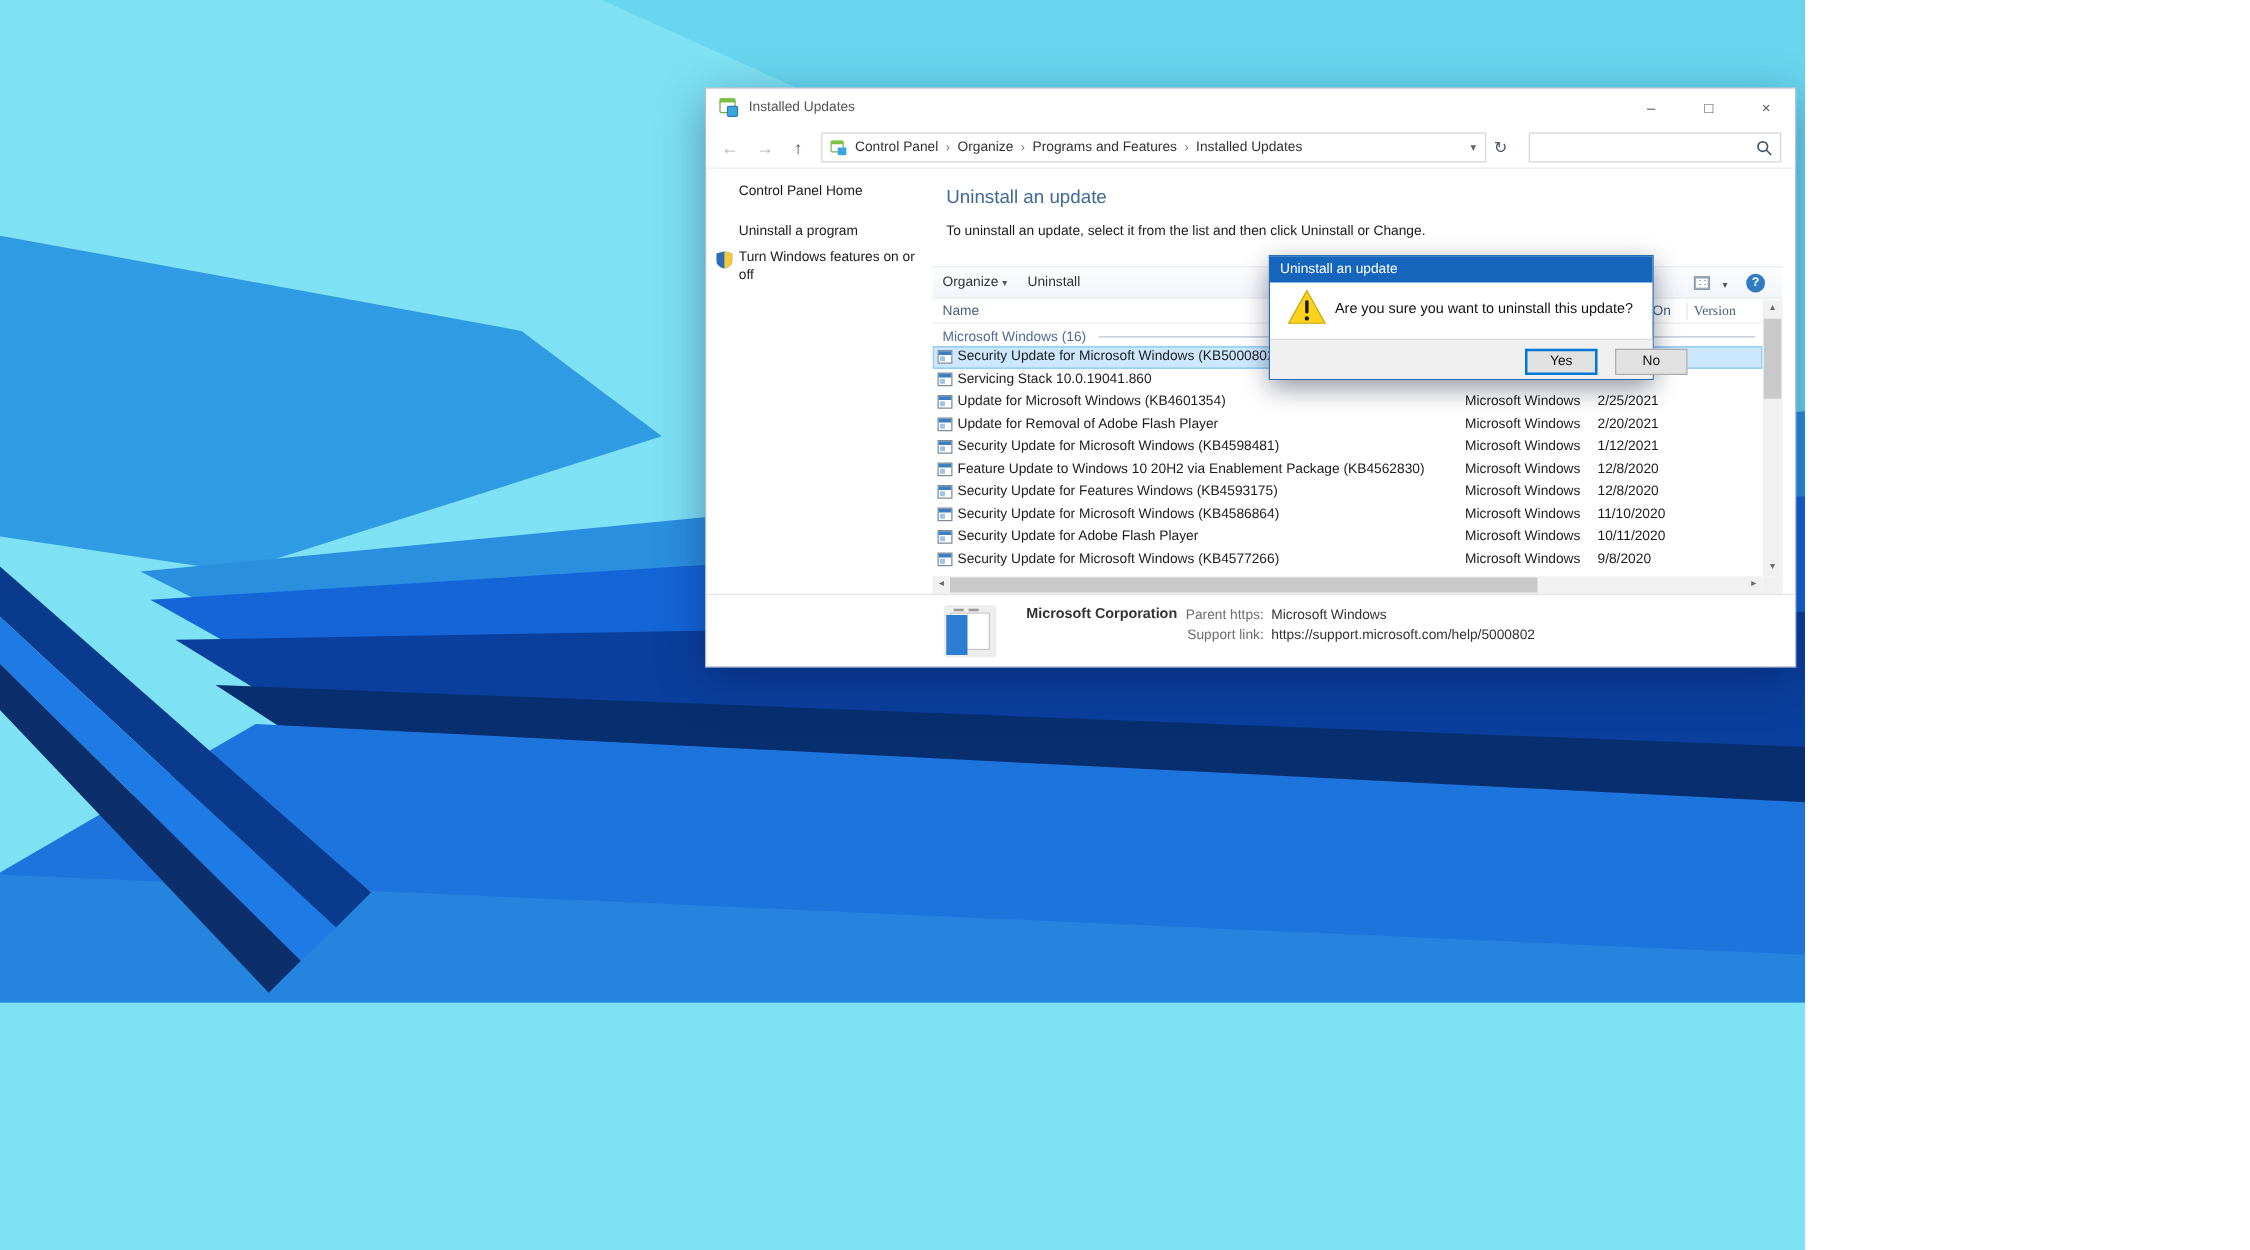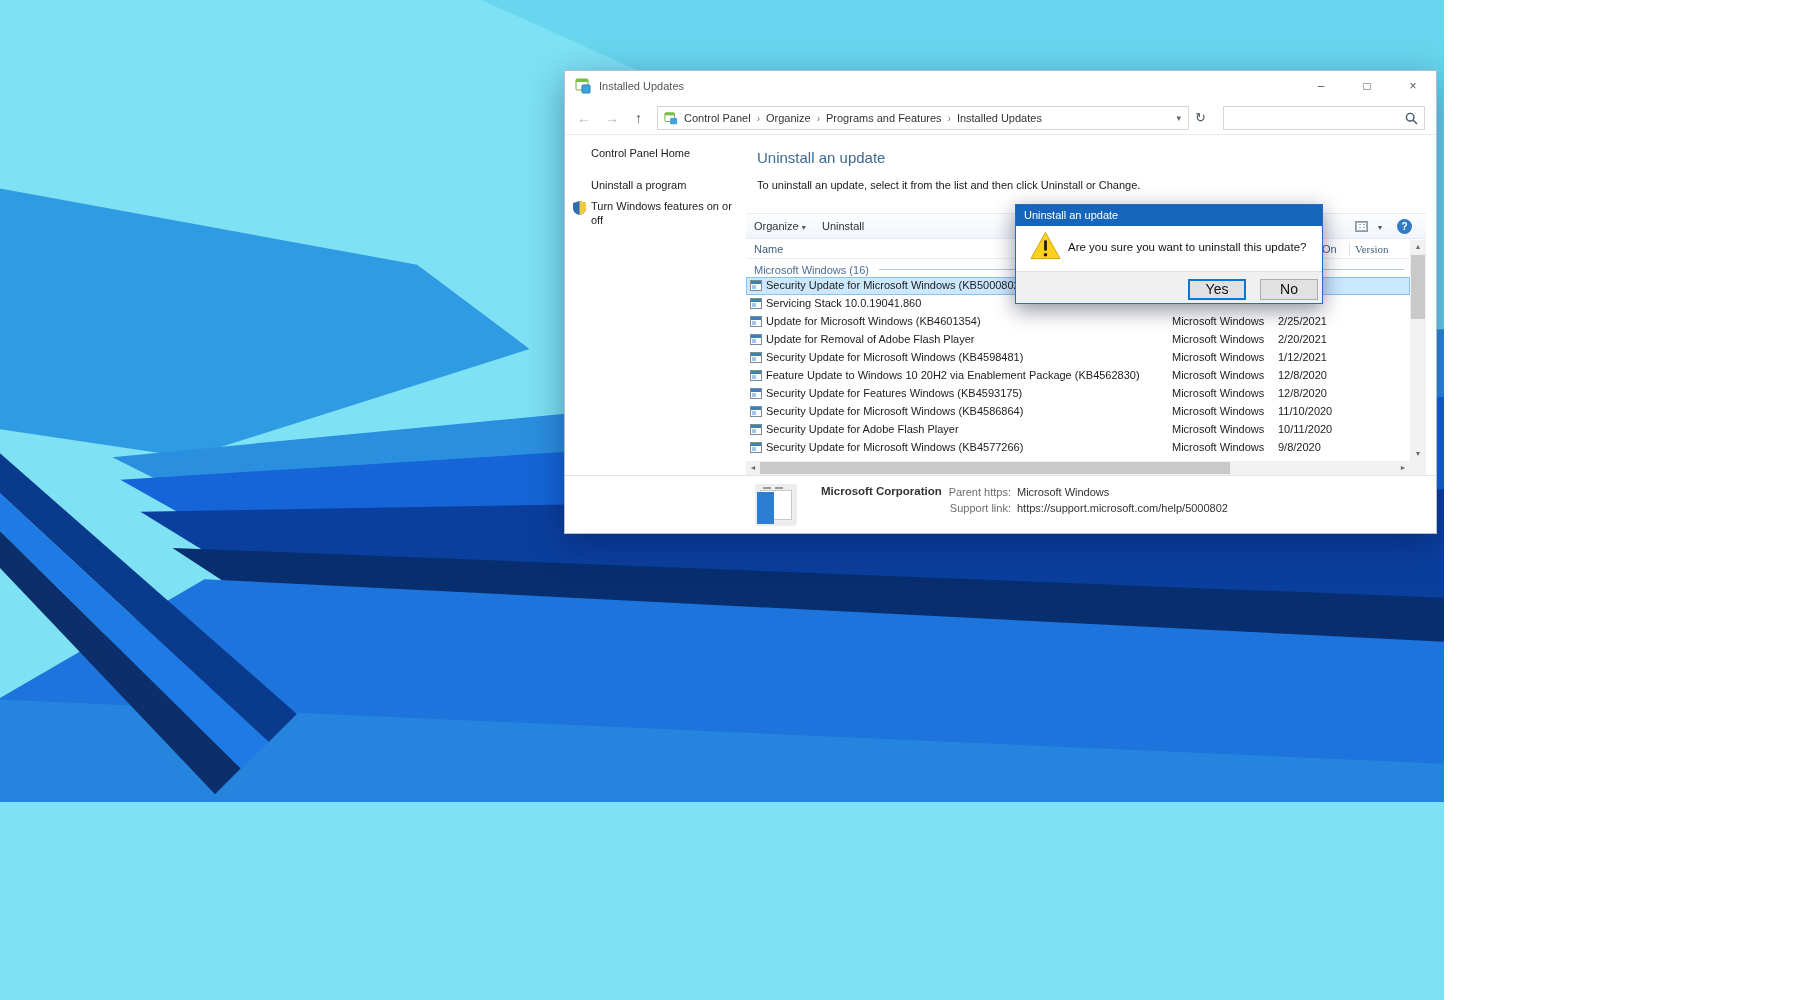--- a/index.html
+++ b/index.html
@@ -89,21 +89,21 @@
   .d-label { position:absolute; width:90px; text-align:right; color:#6d6d6d; }
   .d-value { position:absolute; left:452px; color:#333; }
 
   
   .dialog { position:absolute; left:1015px; top:204px; width:308px; height:100px;
             background:#fff; border:1px solid #2a6cb5; box-shadow:0 6px 20px rgba(0,10,40,.45); z-index:50; }
   .dlg-title { position:absolute; left:0; top:0; right:0; height:21px; background:#1565bd; color:#fff; font-size:11px; line-height:21px; padding-left:8px; }
   .dlg-msg { position:absolute; left:52px; top:36px; font-size:11.5px; color:#111; }
   .dlg-warn { position:absolute; left:14px; top:26px; width:31px; height:30px; }
   .dlg-footer { position:absolute; left:0; right:0; bottom:0; height:32px; background:#f0f0f0; border-top:1px solid #dfdfdf; }
-  .dlg-btn { position:absolute; top:74px; width:58px; height:21px; background:#e1e1e1; border:1px solid #adadad; font-size:14px; text-align:center; line-height:19px; color:#111; }
+  .dlg-btn { position:absolute; top:74px; width:58px; height:21px; background:#e1e1e1; border:1px solid #adadad; font-size:11px; text-align:center; line-height:19px; color:#111;margin-left:32px; }
   .dlg-btn.yes { left:172px; border:2px solid #0078d7; line-height:17px; }
   .dlg-btn.no { left:244px; }
 </style>
 </head>
 <body>
 
 <div class="desktop">
 
   <svg class="wallpaper" viewBox="0 0 1800 1000" preserveAspectRatio="none">
     <rect x="0" y="0" width="1800" height="1000" fill="#7ee1f4"></rect>

